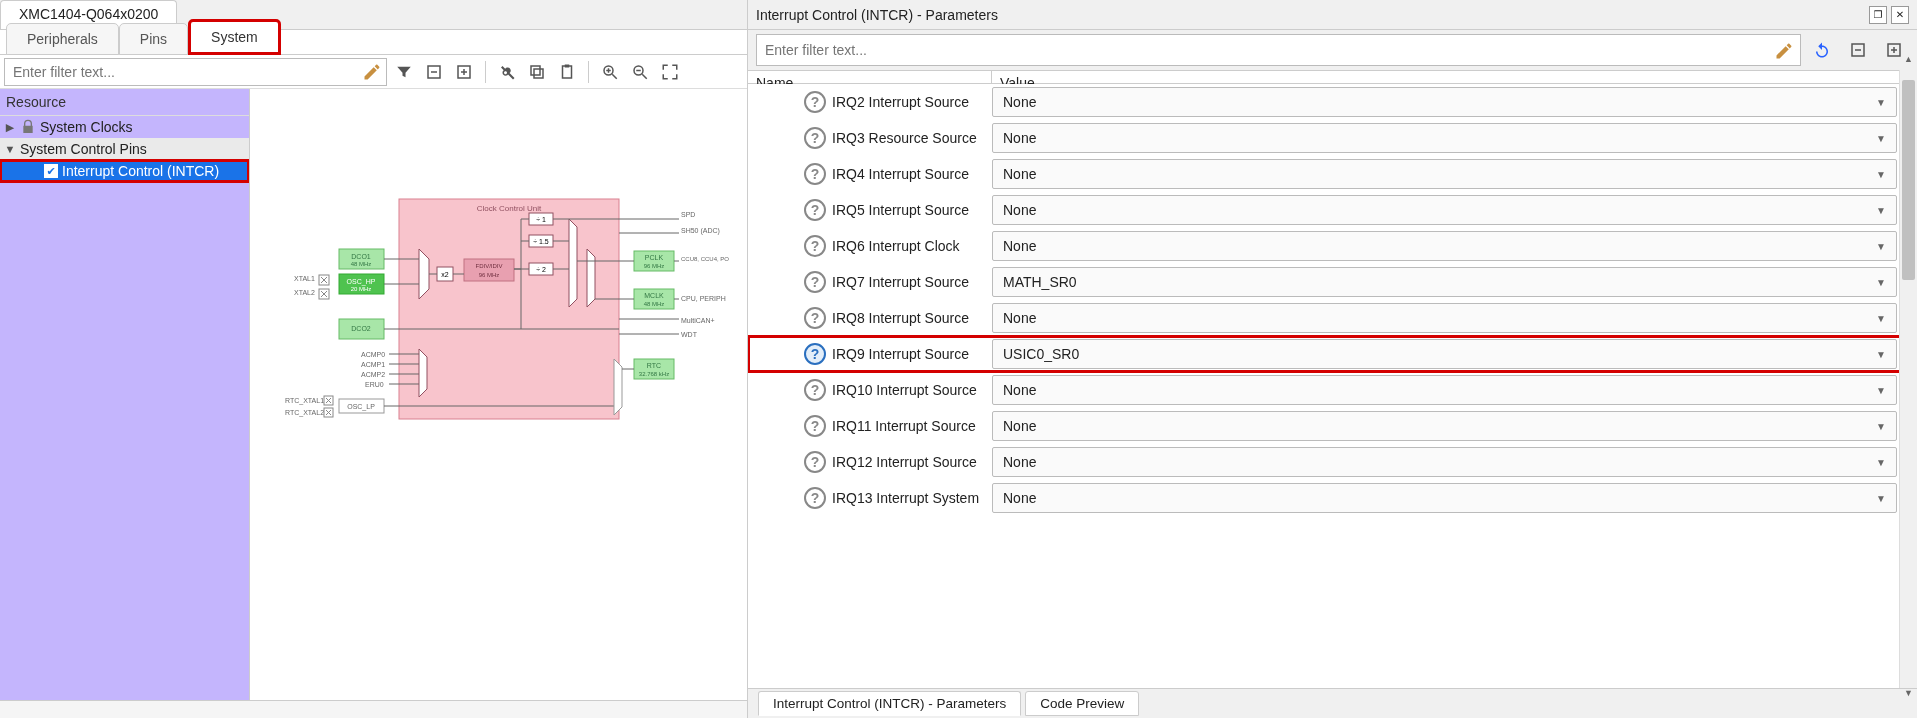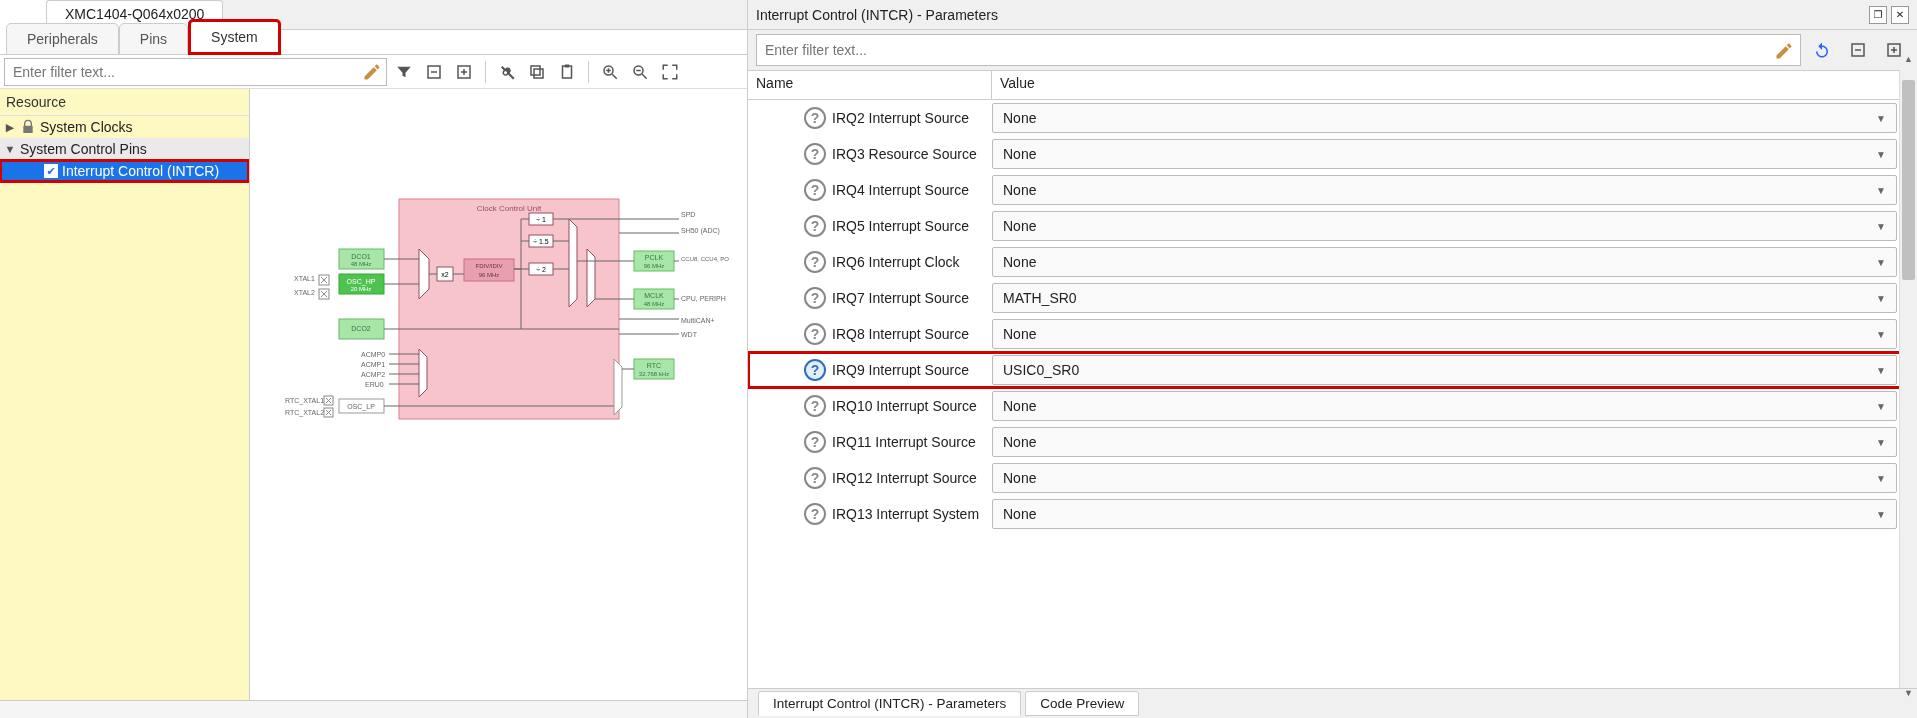--- a/index.html
+++ b/index.html
@@ -2,41 +2,41 @@
 <html><head>
 <meta charset="utf-8">
 <style>
 * { box-sizing: border-box; margin: 0; padding: 0; font-family: "Segoe UI", Arial, sans-serif; }
 body { background: #f0f0f0; font-size: 13px; color: #222; width: 1917px; height: 718px; overflow: hidden; display: flex; }
 
 .left-panel { width: 748px; height: 718px; display: flex; flex-direction: column; border-right: 1px solid #ccc; background: #fff; }
 .right-panel { flex: 1; height: 718px; display: flex; flex-direction: column; background: #f0f0f0; position: relative; }
 
 
-.editor-tabs { height: 30px; display: flex; background: #f0f0f0; border-bottom: 1px solid #ccc; margin-left: 46px; }
+.editor-tabs { height: 30px; display: flex; background: #f0f0f0; border-bottom: 1px solid #ccc; }
 .editor-tab { padding: 5px 18px; background: #fff; border: 1px solid #ccc; border-bottom: none; border-radius: 4px 4px 0 0; margin-right: 2px; font-size: 14px; }
 
 
 .sub-tabs { height: 25px; display: flex; align-items: flex-end; background: #fff; border-bottom: 1px solid #ccc; padding-left: 6px; gap: 0; }
 .sub-tab { padding: 7px 20px; border: 1px solid #ccc; border-bottom: 1px solid #fff; margin-bottom: -1px; border-radius: 5px 5px 0 0; background: #fff; font-size: 14px; cursor: pointer; color:#333;}
 .sub-tab.inactive { background: #f6f6f6; border-bottom:1px solid #ccc; color:#555;}
 .sub-tab.highlight { border: 3px solid #d40000; text-align: right; }
 
 
 .filter-row { height: 34px; display: flex; align-items: center; background: #fff; border-bottom: 1px solid #ddd; gap: 4px; padding: 0 4px; }
 .filter-input { flex-shrink:0; width: 383px; height: 28px; border: 1px solid #bbb; padding: 0 8px; font-size: 14px; color: #888; position: relative; }
 .filter-input input { border:none; width: calc(100% - 22px); height:100%; outline:none; font-size:14px;}
 .filter-input .clear-ic { position:absolute; right:4px; top:3px; width:20px; height:20px; color:#c89040; }
 .toolbar-sep { width:1px; height:22px; background:#ccc; margin:0 4px;}
 .tb-btn { width: 26px; height: 26px; display:flex; align-items:center; justify-content:center; cursor:pointer; color:#555; }
 .tb-btn svg { width:18px; height:18px; }
 
 
 .left-split { flex:1; display:flex; overflow:hidden; }
-.tree-pane { width: 250px; border-right:1px solid #ccc; background:#fef9c3; display:flex; flex-direction:column;}
+.tree-pane { width: 250px; border-right:1px solid #ccc; background:#c4b5fd; display:flex; flex-direction:column;}
 .diagram-pane { flex:1; background:#fff; position:relative; overflow:auto;}
 
 .tree-header { padding:5px 6px; border-bottom:1px solid #ddd; font-size:14px; color:#333; }
 .tree-body { flex:1; overflow:auto; font-size:14px; }
 .tree-row { display:flex; align-items:center; padding:3px 4px; gap:4px; cursor:pointer;}
 .tree-row .arrow { width:12px; text-align:center; color:#555; font-size:11px;}
 .tree-row.selected { background:#1a73e8; color:#fff; }
 .tree-row.selected .checkbox { background:#fff; border-color:#fff;}
 .tree-row .checkbox { width:14px; height:14px; border:1px solid #666; background:#fff; display:inline-flex; align-items:center; justify-content:center; font-size:11px; color:#1a73e8;}
 .tree-indent-2 { padding-left: 44px;}
@@ -55,21 +55,21 @@
 .rp-filter-row { height:40px; display:flex; align-items:center; padding:4px 8px; gap:6px; background:#f0f0f0;}
 .rp-filter-input { flex:1; height:32px; border:1px solid #bbb; background:#fff; padding:0 8px; position:relative;}
 .rp-filter-input input { border:none; width: calc(100% - 24px); height:100%; outline:none; font-size:14px;}
 .rp-filter-input .clear-ic { position:absolute; right:6px; top:6px; width:20px; height:20px; color:#c89040;}
 .rp-btn { width:30px; height:30px; display:flex; align-items:center; justify-content:center; cursor:pointer; color:#2962ff;}
 .rp-btn.gray { color:#555; }
 .rp-btn svg{width:18px;height:18px;}
 
 
 .params-wrap { flex:1; display:flex; flex-direction:column; overflow:hidden;}
-.params-head { display:flex; height:30px; border-top:1px solid #ccc; border-bottom:1px solid #ccc; background:#fff; font-size:14px;}
+.params-head { display:flex; height:14px; border-top:1px solid #ccc; border-bottom:1px solid #ccc; background:#fff; font-size:14px;}
 .params-head .col-name { width:244px; padding:4px 8px; border-right:1px solid #ccc;}
 .params-head .col-val { flex:1; padding:4px 8px;}
 .params-body { flex:1; overflow:auto; background:#fff; }
 .param-row { display:flex; align-items:center; height:36px; }
 .param-row .pname { width:244px; display:flex; align-items:center; gap:6px; padding-left:56px; font-size:14px;}
 .help-ic { width:22px; height:22px; border:2px solid #888; border-radius:50%; display:flex; align-items:center; justify-content:center; color:#888; font-size:14px; font-weight:bold; flex-shrink:0;}
 .param-row .pval { flex:1; padding-right:20px;}
 .combo { height:30px; border:1px solid #bbb; background:#fafafa; display:flex; align-items:center; justify-content:space-between; padding:0 10px; font-size:14px; cursor:pointer; border-radius:2px;}
 .combo .caret { color:#666; font-size:10px;}
 .param-row.highlight { outline:3px solid #d40000; outline-offset:-2px;}

